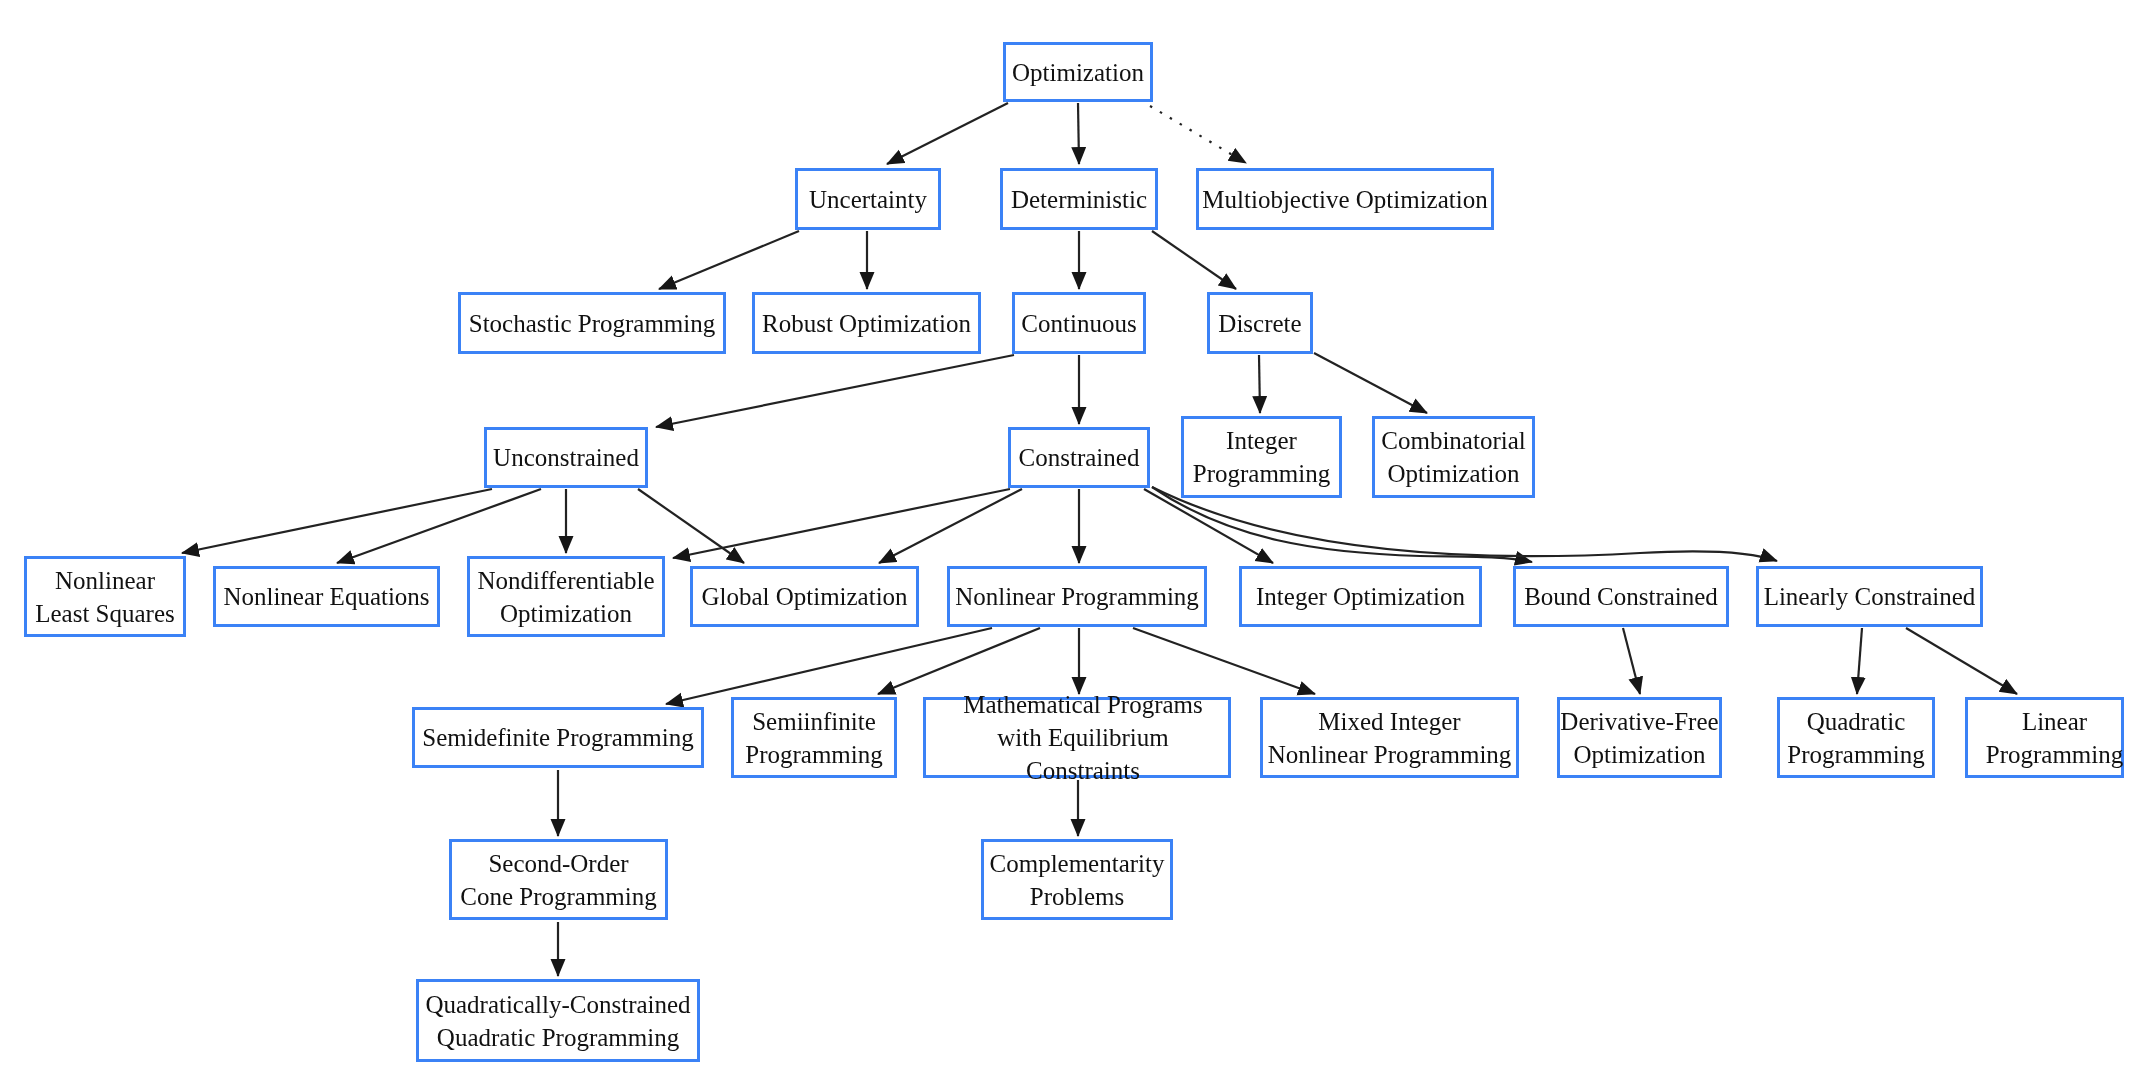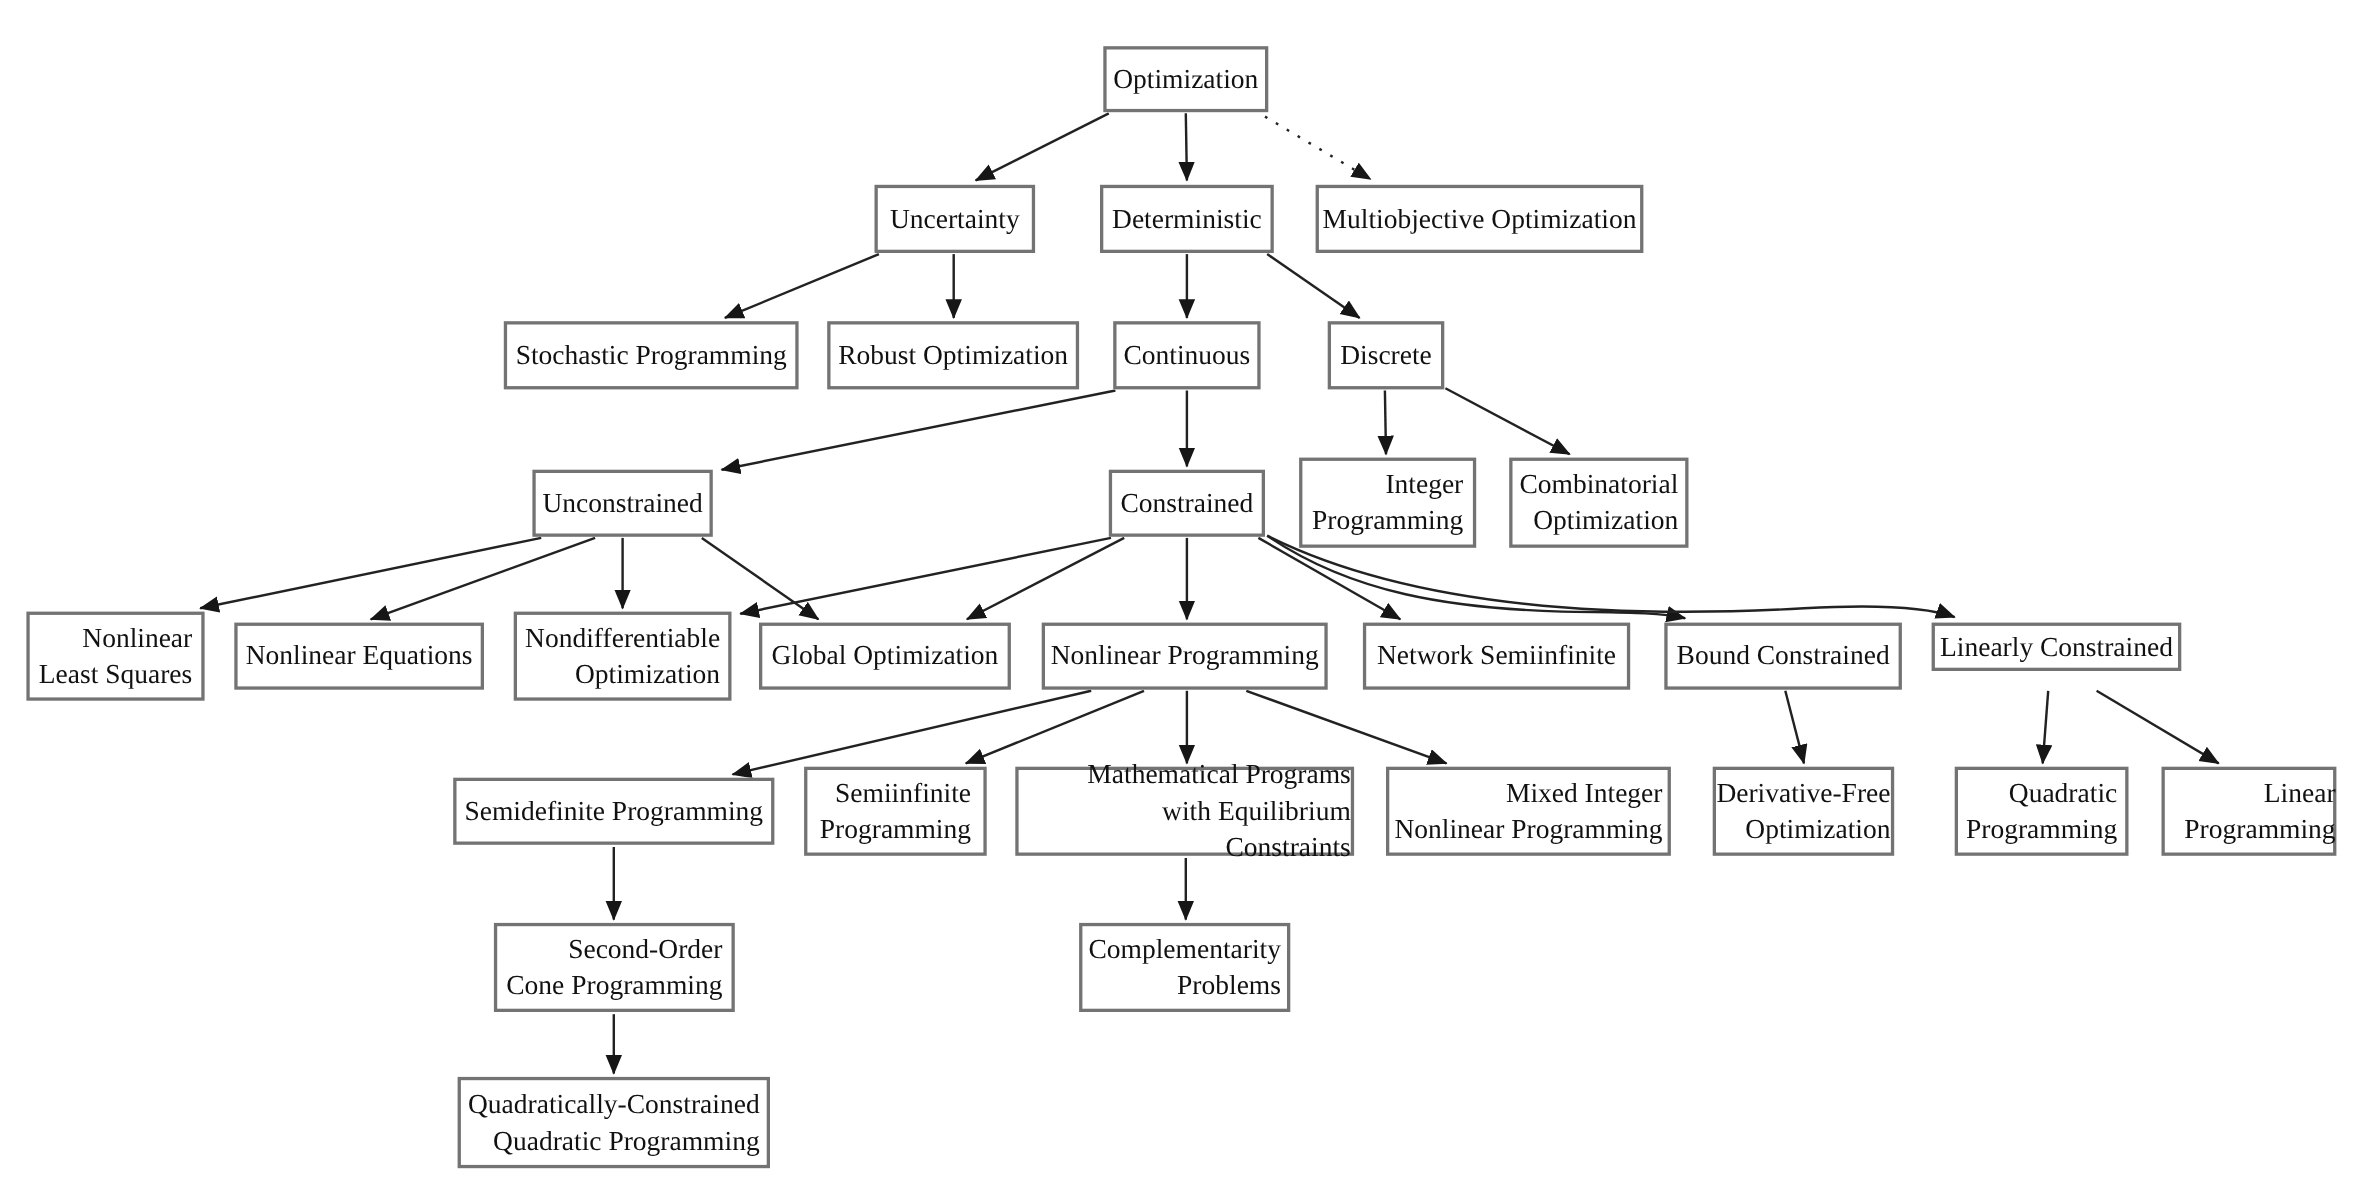--- a/index.html
+++ b/index.html
@@ -8,24 +8,24 @@
     width:2152px;height:1084px;
     background:#ffffff;
     font-family:"Liberation Serif","DejaVu Serif",serif;
     color:#111;
     overflow:hidden;
   }
   #edges{position:absolute;left:0;top:0;width:2152px;height:1084px;}
   .node{
     position:absolute;
     box-sizing:border-box;
-    border:3px solid #737373;
+    border:3px solid #3b82f6;
     background:#ffffff;
     display:flex;align-items:center;justify-content:center;
-    text-align:right;
+    text-align:center;
     font-size:25px;line-height:33px;
     white-space:pre-line;
     z-index:2;
   }
   
   .n-optimization{left:1003px;top:42px;width:150px;height:60px;}
   .n-uncertainty{left:795px;top:168px;width:146px;height:62px;}
   .n-deterministic{left:1000px;top:168px;width:158px;height:62px;}
   .n-multiobjective{left:1196px;top:168px;width:298px;height:62px;}
   .n-stochastic{left:458px;top:292px;width:268px;height:62px;}
@@ -36,21 +36,21 @@
   .n-constrained{left:1008px;top:427px;width:142px;height:61px;}
   .n-integer{left:1181px;top:416px;width:161px;height:82px;}
   .n-combinatorial{left:1372px;top:416px;width:163px;height:82px;}
   .n-nls{left:24px;top:556px;width:162px;height:81px;}
   .n-nleq{left:213px;top:566px;width:227px;height:61px;}
   .n-nondiff{left:467px;top:556px;width:198px;height:81px;}
   .n-global{left:690px;top:566px;width:229px;height:61px;}
   .n-nlp{left:947px;top:566px;width:260px;height:61px;}
   .n-network{left:1239px;top:566px;width:243px;height:61px;}
   .n-bound{left:1513px;top:566px;width:216px;height:61px;}
-  .n-linearly{left:1756px;top:566px;width:227px;height:44px;}
+  .n-linearly{left:1756px;top:566px;width:227px;height:61px;}
   .n-sdp{left:412px;top:707px;width:292px;height:61px;}
   .n-sip{left:731px;top:697px;width:166px;height:81px;}
   .n-mpec{left:923px;top:697px;width:308px;height:81px;padding-left:12px;}
   .n-minlp{left:1260px;top:697px;width:259px;height:81px;}
   .n-dfo{left:1557px;top:697px;width:165px;height:81px;}
   .n-qp{left:1777px;top:697px;width:158px;height:81px;}
   .n-lp{left:1965px;top:697px;width:159px;height:81px;padding-left:20px;}
   .n-socp{left:449px;top:839px;width:219px;height:81px;}
   .n-comp{left:981px;top:839px;width:192px;height:81px;}
   .n-qcqp{left:416px;top:979px;width:284px;height:83px;}
@@ -115,21 +115,21 @@
 Programming</div>
   <div class="node n-combinatorial">Combinatorial
 Optimization</div>
   <div class="node n-nls">Nonlinear
 Least Squares</div>
   <div class="node n-nleq">Nonlinear Equations</div>
   <div class="node n-nondiff">Nondifferentiable
 Optimization</div>
   <div class="node n-global">Global Optimization</div>
   <div class="node n-nlp">Nonlinear Programming</div>
-  <div class="node n-network">Network Semiinfinite</div>
+  <div class="node n-network">Integer Optimization</div>
   <div class="node n-bound">Bound Constrained</div>
   <div class="node n-linearly">Linearly Constrained</div>
   <div class="node n-sdp">Semidefinite Programming</div>
   <div class="node n-sip">Semiinfinite
 Programming</div>
   <div class="node n-mpec">Mathematical Programs
 with Equilibrium Constraints</div>
   <div class="node n-minlp">Mixed Integer
 Nonlinear Programming</div>
   <div class="node n-dfo">Derivative-Free

